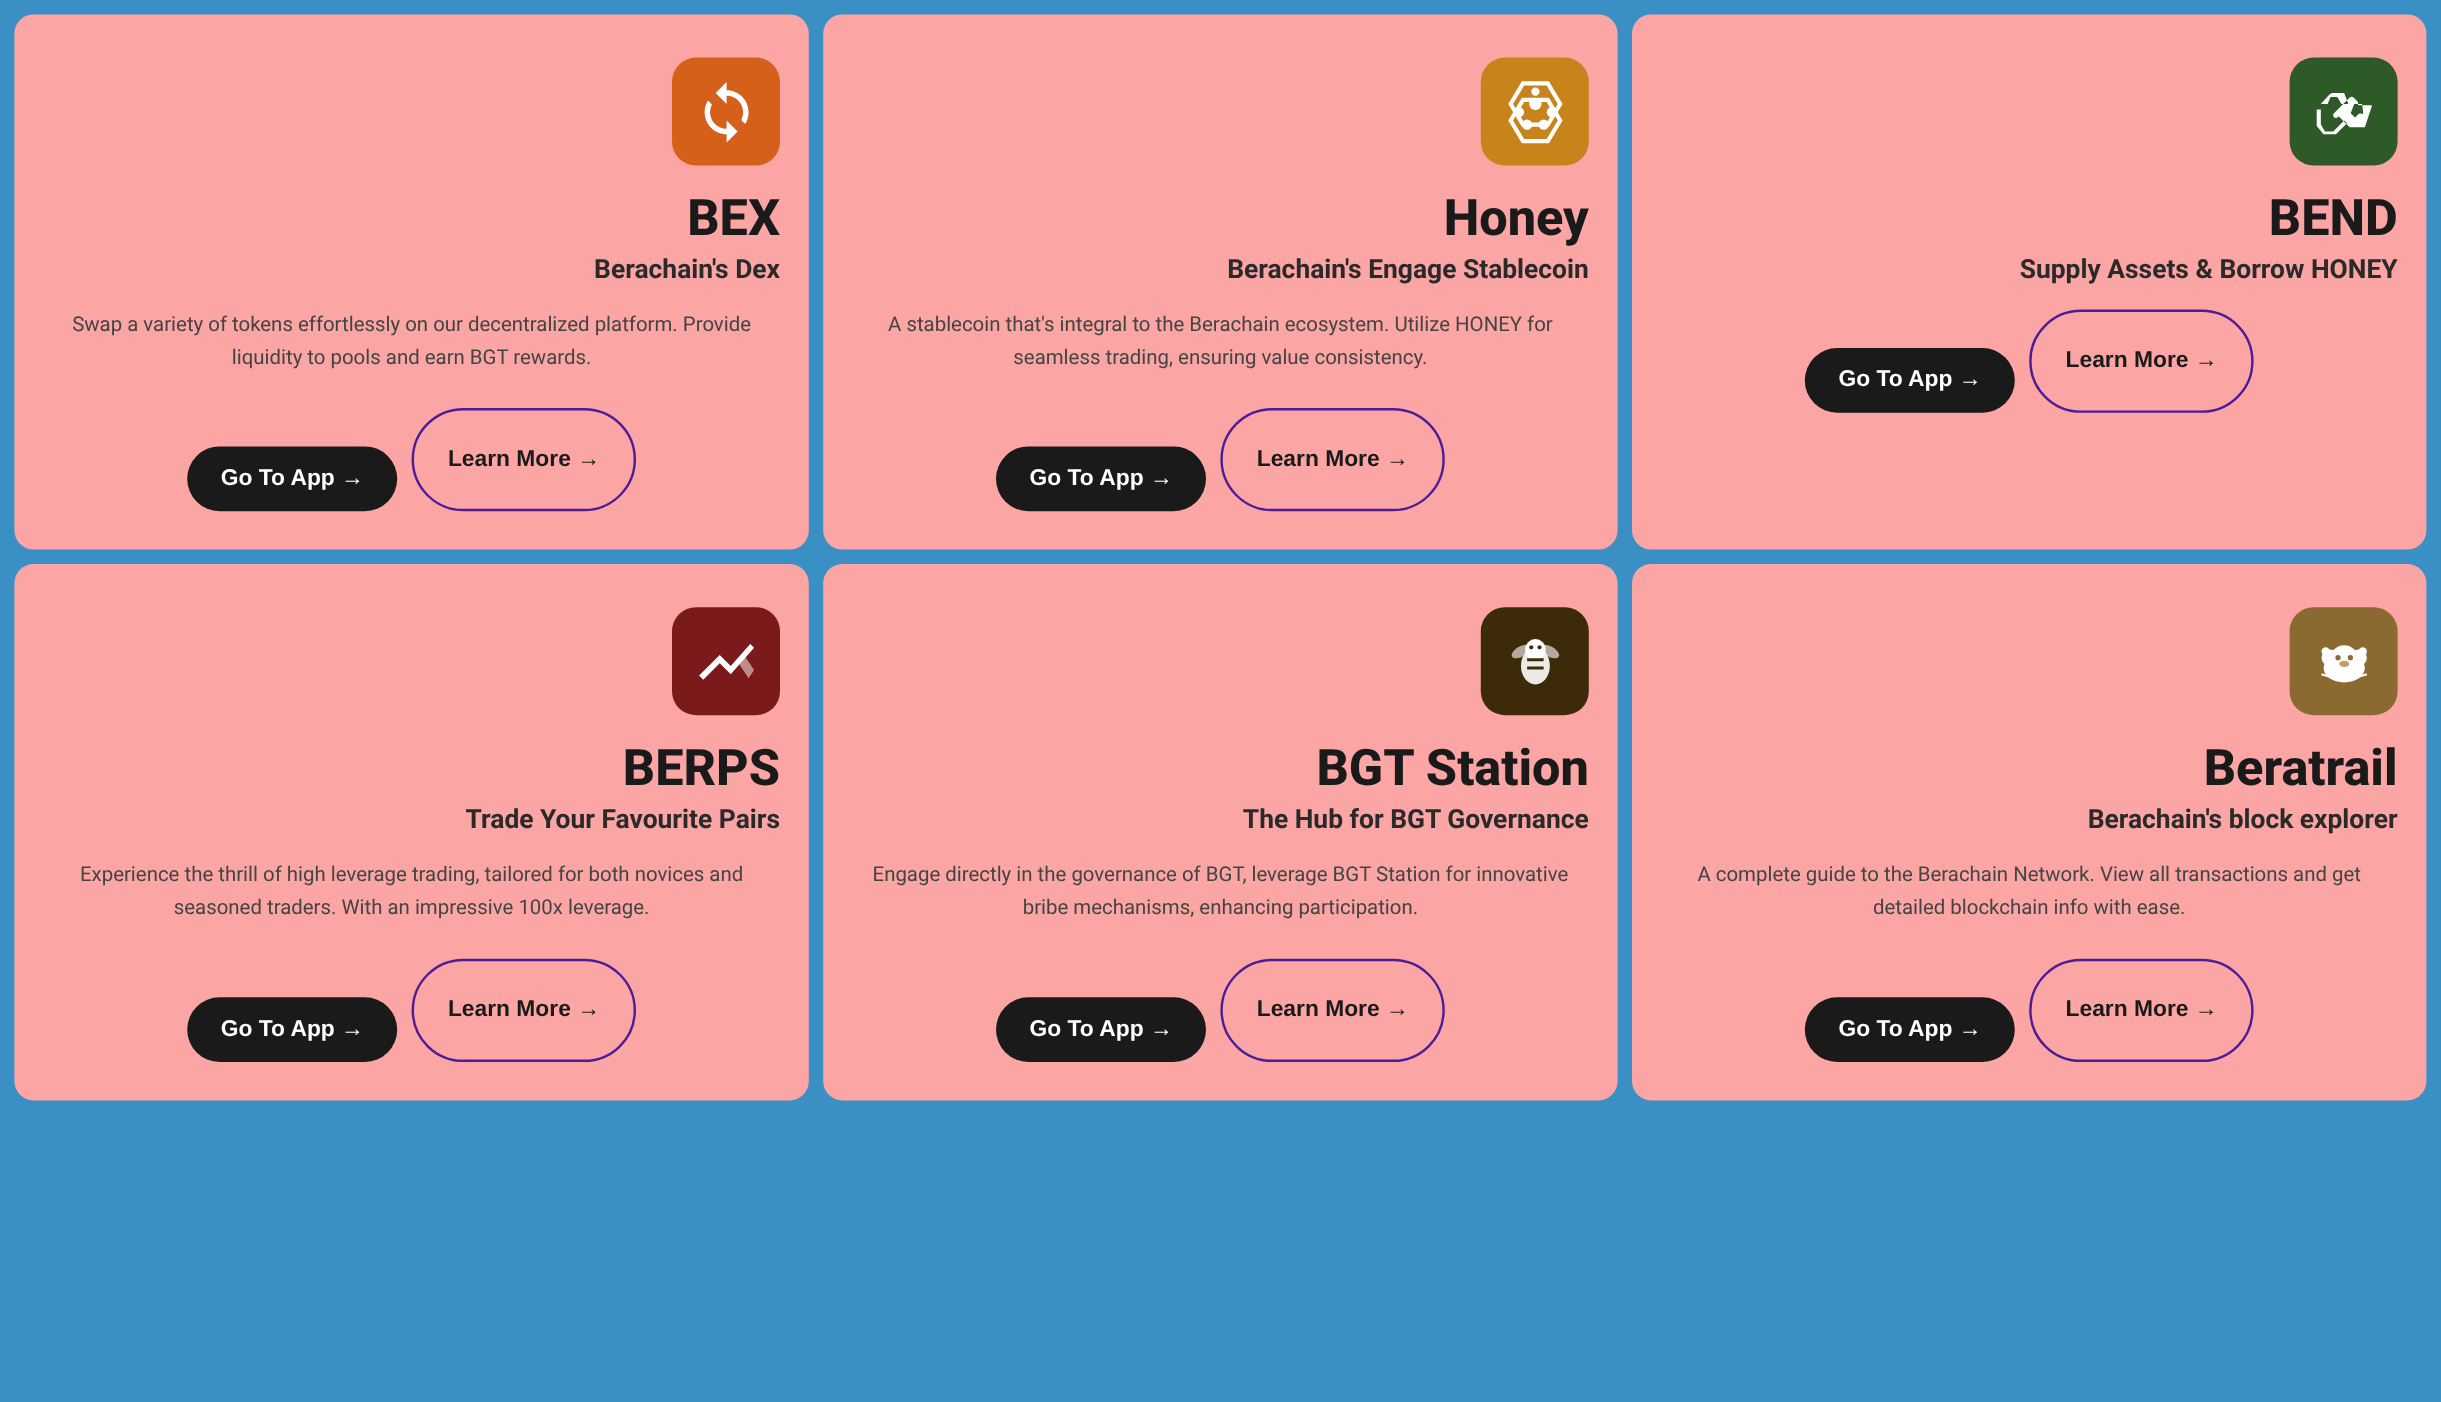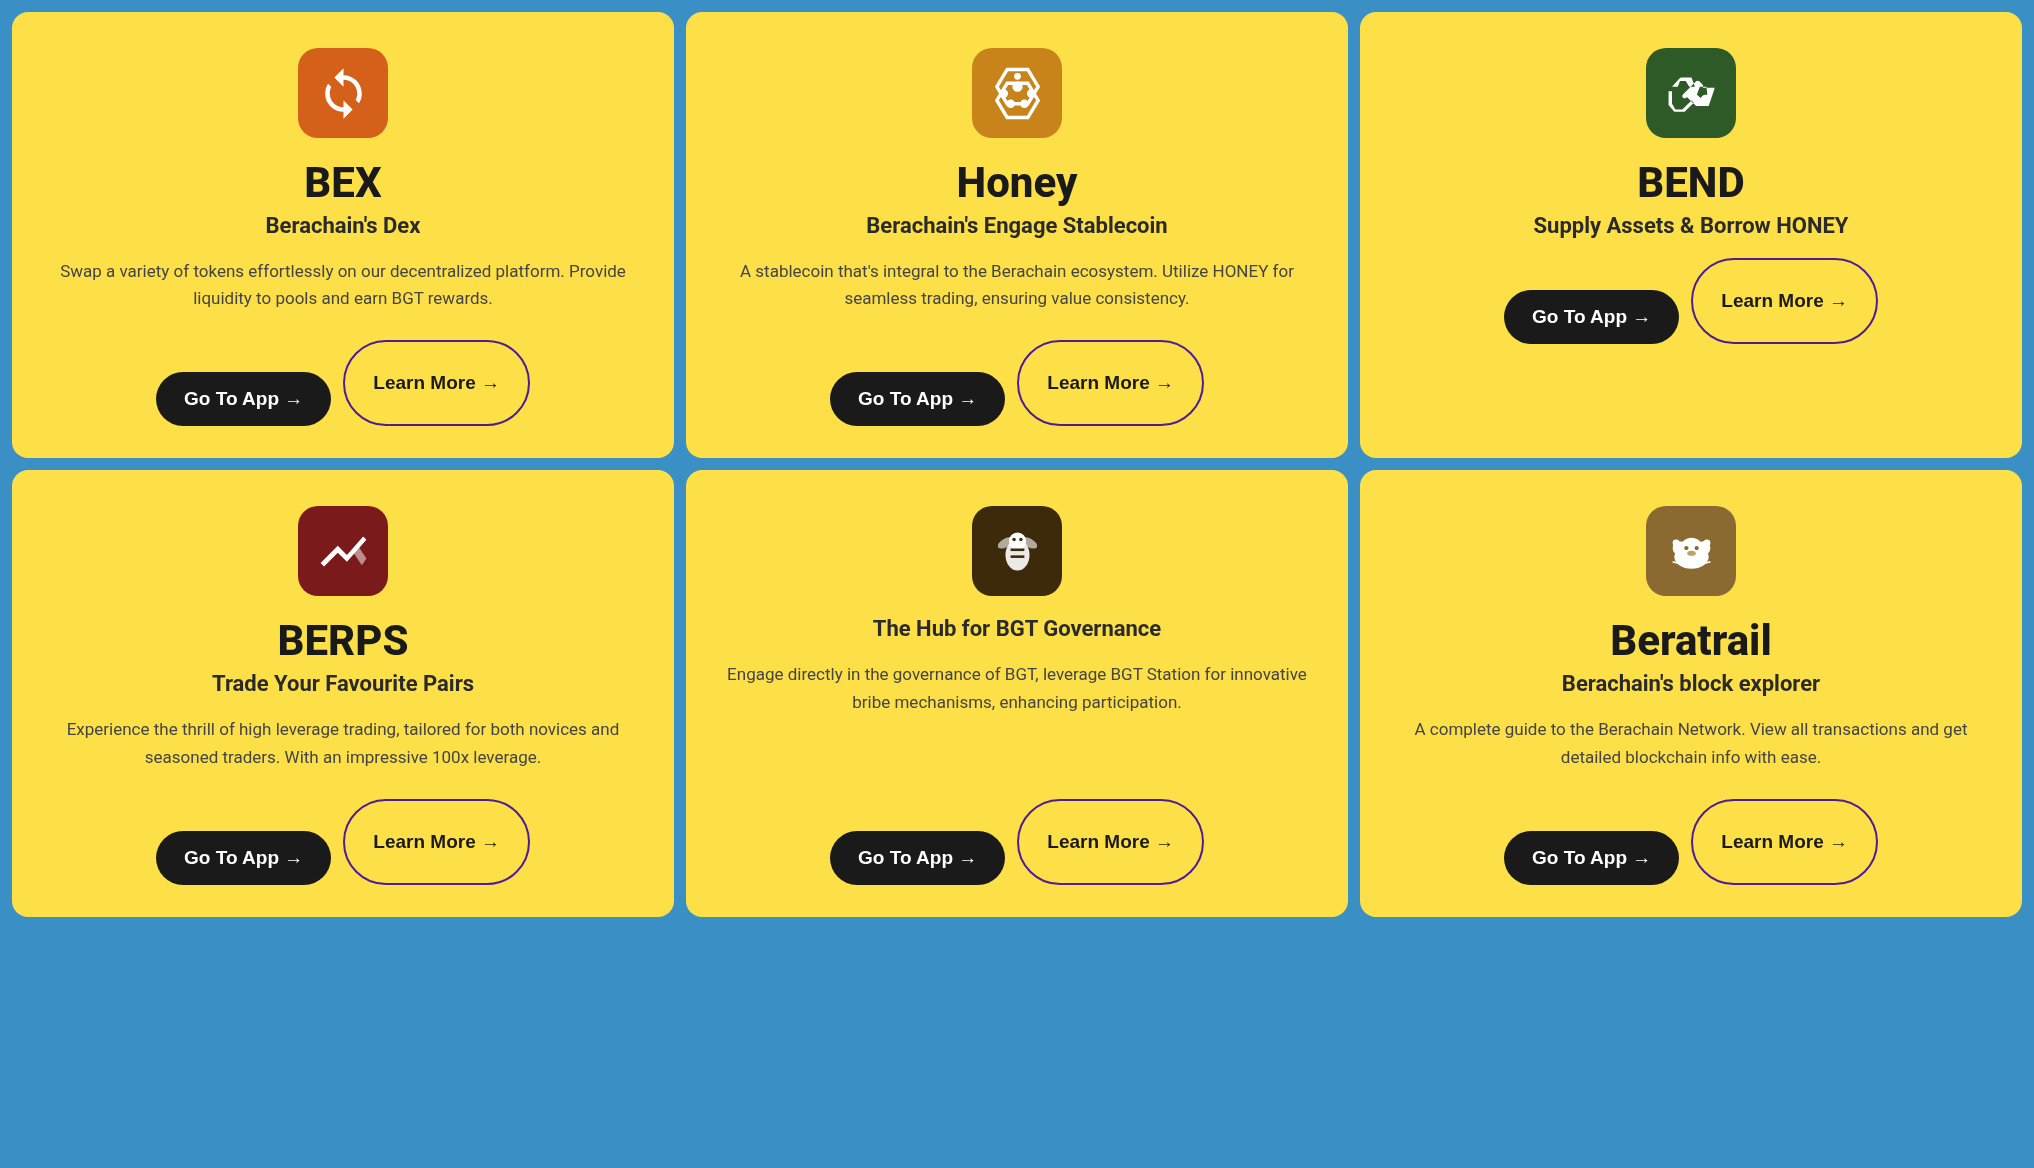--- a/index.html
+++ b/index.html
@@ -17,26 +17,26 @@
     .grid-container {
       display: grid;
       grid-template-columns: repeat(3, 1fr);
       gap: 12px;
       padding: 12px;
       max-width: 2034px;
       margin: 0 auto;
     }
 
     .card {
-      background-color: #fde047;
+      background-color: #fca5a5;
       border-radius: 16px;
       padding: 36px 24px 32px;
       display: flex;
       flex-direction: column;
-      align-items: center;
+      align-items: flex-end;
       text-align: center;
     }
 
     .card-icon {
       width: 90px;
       height: 90px;
       border-radius: 20px;
       display: flex;
       align-items: center;
       justify-content: center;
@@ -192,20 +192,21 @@
           <ellipse cx="32" cy="36" rx="14" ry="18" fill="white" opacity="0.9"></ellipse>
           <ellipse cx="32" cy="20" rx="10" ry="10" fill="white"></ellipse>
           <line x1="24" y1="30" x2="40" y2="30" stroke="#3d2a0a" stroke-width="3"></line>
           <line x1="24" y1="38" x2="40" y2="38" stroke="#3d2a0a" stroke-width="3"></line>
           <ellipse cx="18" cy="22" rx="10" ry="5" fill="white" opacity="0.6" transform="rotate(-30 18 22)"></ellipse>
           <ellipse cx="46" cy="22" rx="10" ry="5" fill="white" opacity="0.6" transform="rotate(30 46 22)"></ellipse>
           <circle cx="28" cy="18" r="2" fill="#3d2a0a"></circle>
           <circle cx="36" cy="18" r="2" fill="#3d2a0a"></circle>
         </svg>
       </div>
+      <h2 class="card-title">BGT Station</h2>
       <p class="card-subtitle">The Hub for BGT Governance</p>
       <p class="card-description">Engage directly in the governance of BGT, leverage BGT Station for innovative bribe mechanisms, enhancing participation.</p>
       <div class="card-buttons">
         <button class="btn-primary">Go To App →</button>
         <button class="btn-secondary">Learn More →</button>
       </div>
     </div>
     <div class="card">
       <div class="card-icon icon-beratrail" style="background-color: #8a6a30;">
         <svg viewBox="0 0 64 64" class="icon-svg" xmlns="http://www.w3.org/2000/svg">

